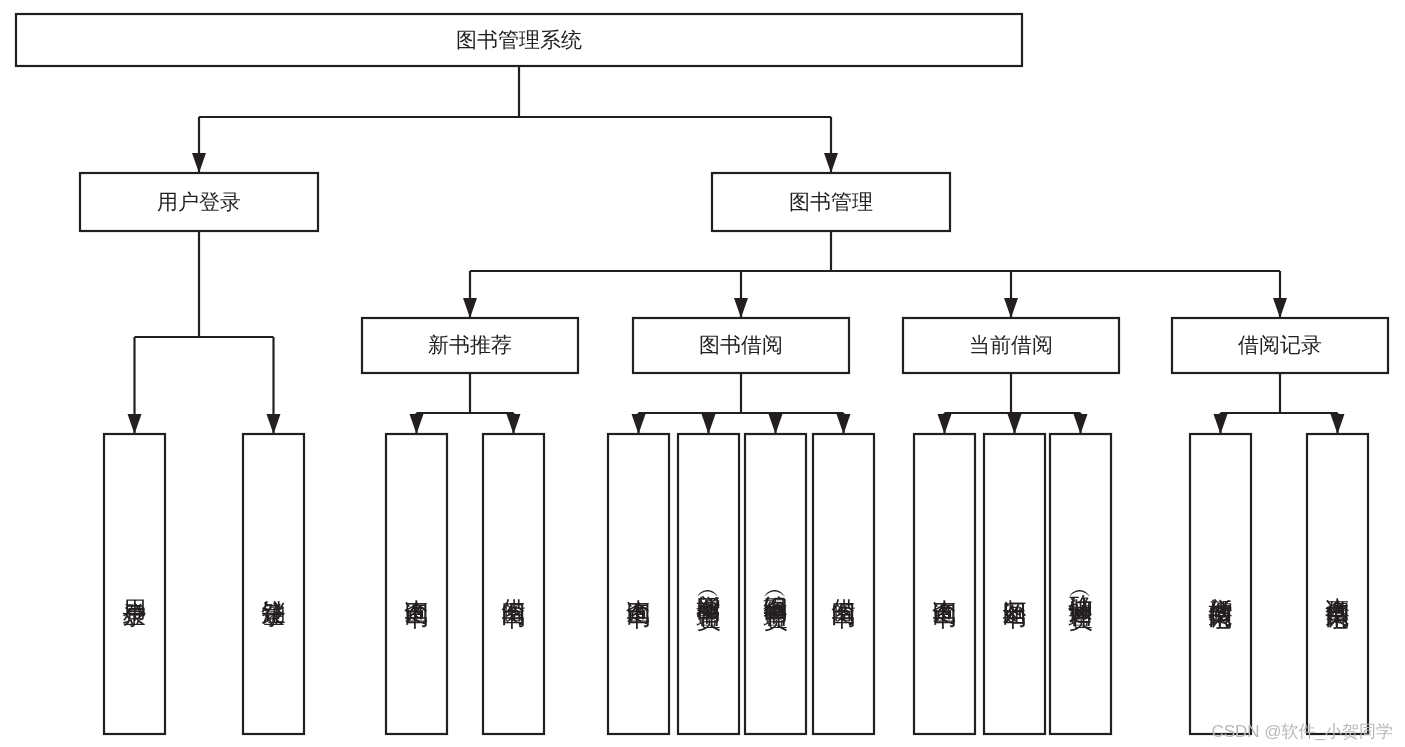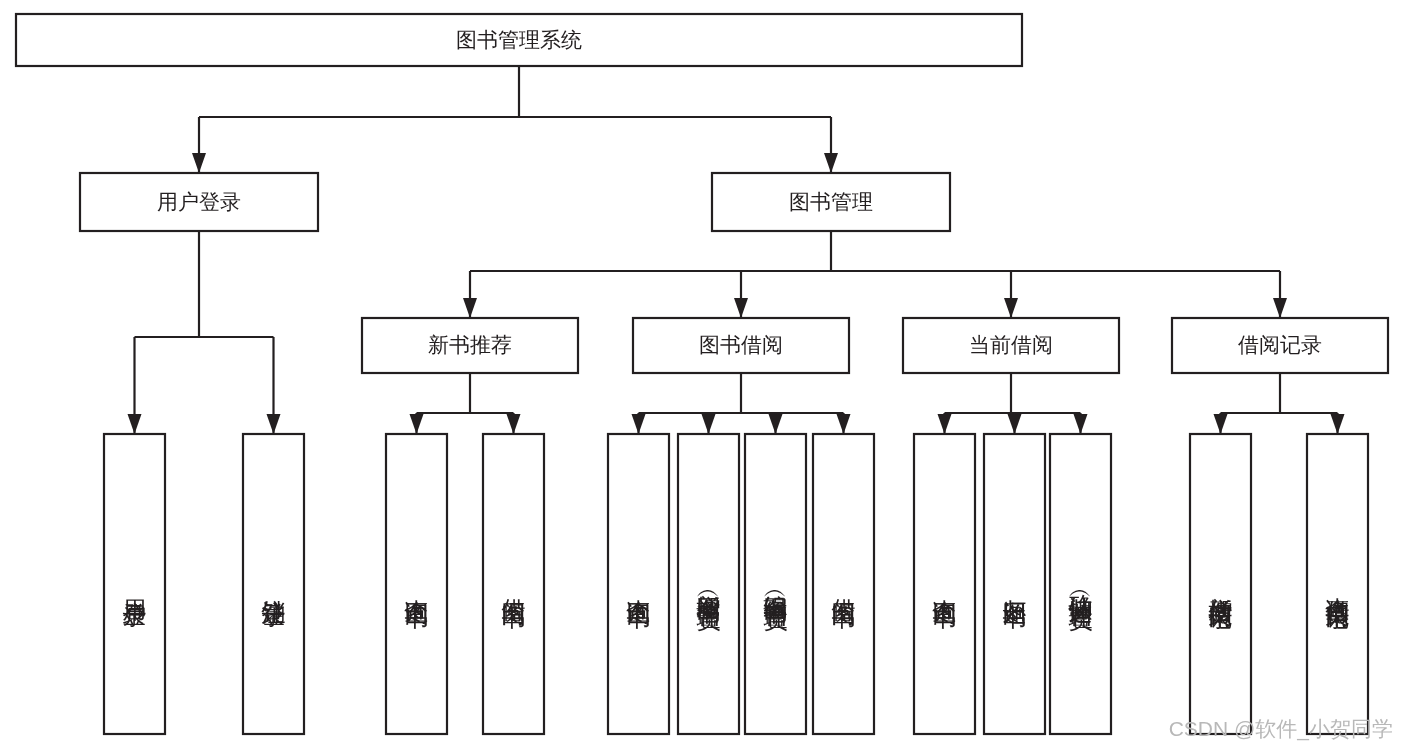--- a/index.html
+++ b/index.html
@@ -60,21 +60,21 @@
     letter-spacing: 2px;
     white-space: nowrap;
     text-align: center;
     pointer-events: none;
   }
   .watermark {
     position: absolute;
     right: 12px;
     bottom: 4px;
     font-family: "Liberation Sans", "DejaVu Sans", sans-serif;
-    font-size: 21px;
+    font-size: 17px;
     color: #b8b8b8;
     white-space: nowrap;
   }
 </style>
 </head>
 <body>
 
 <div id="diagram-root">
 
   <svg id="tree-svg" viewBox="0 0 1405 747">

